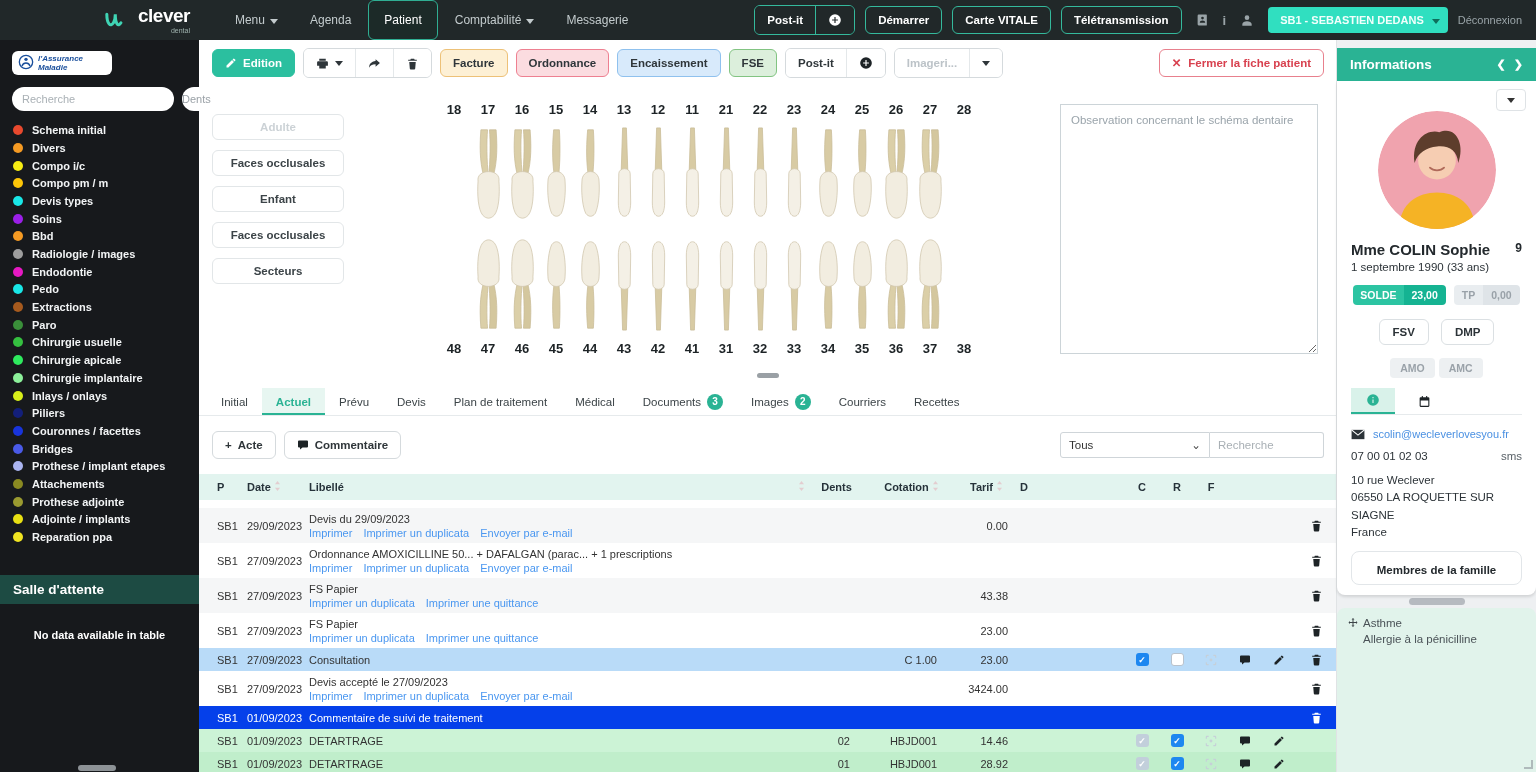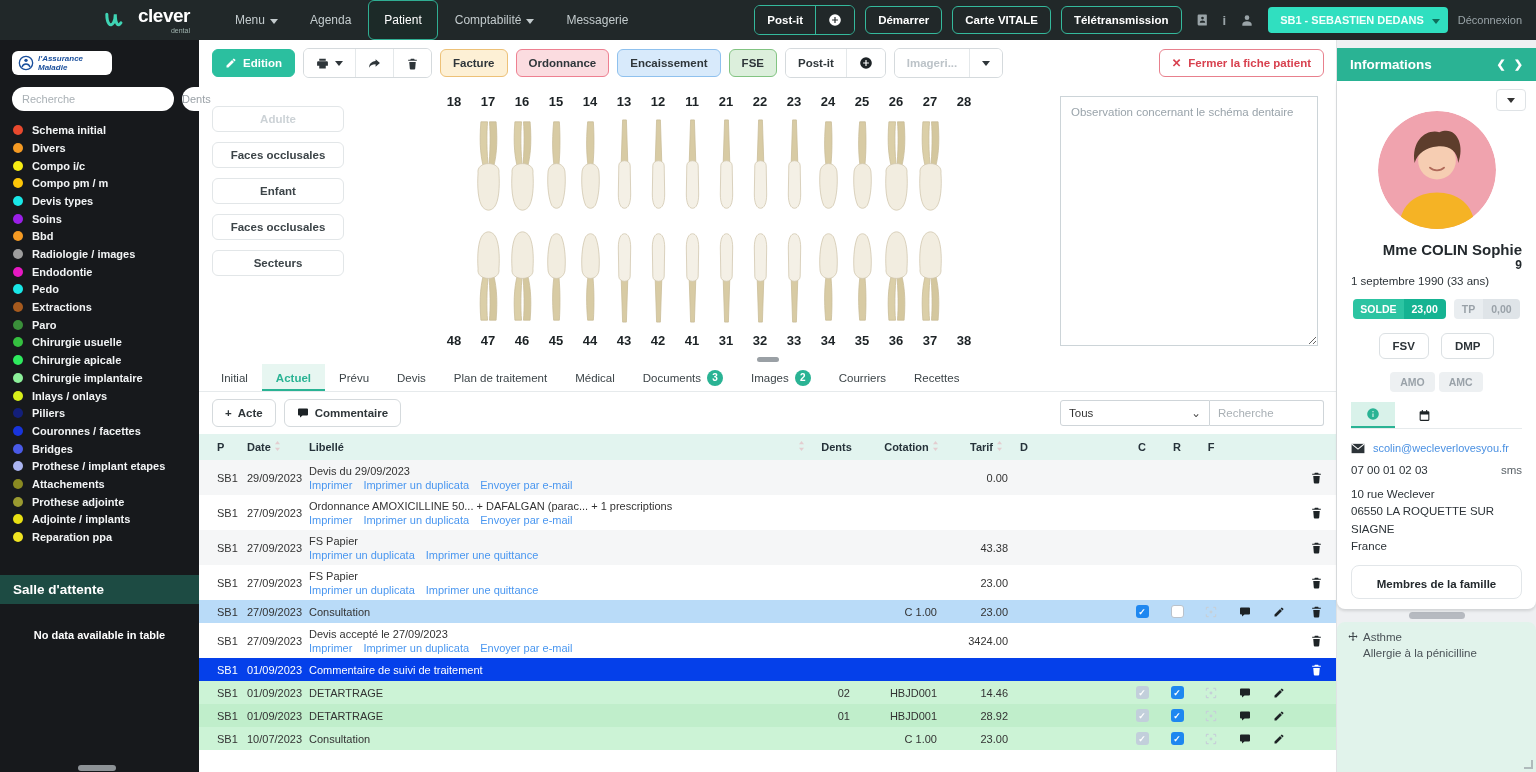--- a/index.html
+++ b/index.html
@@ -26,35 +26,35 @@
   .user-pill { background:#30dfc0; border-radius:4px; height:26px; display:inline-flex; align-items:center; padding:0 8px 0 12px; color:#f2fffc; font-size:11px; font-weight:700; gap:8px; cursor:pointer; }
   .user-pill .caret { color:#0f6e5c; }
   .logout { color:#9aa4a8; font-size:11px; cursor:pointer; }
 
   .body { flex:1; display:flex; min-height:0; }
 
   
   .sidebar { width:199px; flex:none; background:#17191c; display:flex; flex-direction:column; color:#fff; position:relative; }
   .sb-head { background:#1d4b43; height:33px; display:flex; align-items:center; padding:0 13px; font-size:13.5px; font-weight:700; flex:none; }
   .sb-head .gear { margin-left:auto; color:#fff; cursor:pointer; display:flex; }
-  .assurance { margin:11px 12px 2px; background:#fff; border-radius:6px; width:100px; padding:3px 6px; display:flex; align-items:center; gap:4px; cursor:pointer; }
+  .assurance { margin:11px 12px 2px; background:#fff; border-radius:6px; width:100px; padding:3px 6px; display:flex; gap:4px; cursor:pointer; }
   .assurance-txt { color:#1a4f9c; font-size:8px; font-weight:700; font-style:italic; line-height:1.15; }
   .sb-search-row { display:flex; gap:8px; margin:10px 12px 8px; }
   .sb-search { flex:1; height:24px; border:none; border-radius:12px; padding:0 10px; font-size:11px; font-family:inherit; color:#333; background:#fff; outline:none; }
   .sb-search::placeholder { color:#a9b0b5; }
   .sb-dents { width:58px; height:24px; border:none; border-radius:12px; background:#fff; color:#9aa1a7; font-size:11px; cursor:pointer; font-family:inherit; }
   .sb-list { flex:1; overflow:hidden; padding-top:2px; position:relative; }
   .sb-item { display:flex; align-items:center; gap:9px; padding:0 13px; height:17.7px; font-size:11px; font-weight:700; color:#f2f4f5; cursor:pointer; }
   .sb-dot { width:10px; height:10px; border-radius:50%; flex:none; }
   .sb-thumb { position:absolute; bottom:1px; left:78px; width:38px; height:6px; border-radius:3px; background:#8d9296; }
   .waiting-head { background:#1d4b43; height:29px; display:flex; align-items:center; padding:0 13px; font-size:13.5px; font-weight:700; flex:none; }
   .waiting-body { height:168px; flex:none; text-align:center; padding-top:25px; font-size:11px; font-weight:700; color:#fff; }
 
   
-  .main { flex:1; min-width:0; display:flex; flex-direction:column; background:#fff; }
+  .main { flex:1; min-width:0; display:flex; flex-direction:column; background:#fff;gap:8px; }
   .toolbar { display:flex; align-items:center; gap:8px; padding:8px 12px 6px 13px; flex:none; }
   .btn { height:28px; border-radius:6px; border:1px solid #d5dadd; background:#fff; font-size:11.5px; font-weight:600; color:#2f363a; display:inline-flex; align-items:center; padding:0 12px; gap:6px; cursor:pointer; font-family:inherit; }
   .btn-edition { background:#2bbf9f; border-color:#2bbf9f; color:#fff; }
   .btn-group { display:inline-flex; border:1px solid #d5dadd; border-radius:6px; overflow:hidden; background:#fff; }
   .btn-group .btn { border:none; border-radius:0; }
   .btn-group .btn + .btn { border-left:1px solid #e4e8ea; }
   .chip-facture { background:#fdf0d5; border-color:#edc178; }
   .chip-ordonnance { background:#fbdce0; border-color:#ee8091; }
   .chip-encaissement { background:#d8eafb; border-color:#8fc1ee; }
   .chip-fse { background:#dcefdc; border-color:#82c482; }
@@ -131,21 +131,21 @@
   .ic-dark { color:#1d2326; display:flex; cursor:pointer; }
   .trow.royal .ic-dark { color:#fff; }
 
   
   .rpanel { width:200px; flex:none; background:#eef0f2; display:flex; flex-direction:column; border-left:1px solid #e0e3e5; }
   .rp-head { background:#2ab394; color:#fff; height:33px; margin-top:8px; display:flex; align-items:center; padding:0 13px; font-size:13.5px; font-weight:700; flex:none; }
   .rp-chevs { margin-left:auto; display:flex; gap:8px; font-size:11px; cursor:pointer; }
   .rp-card { background:#fff; padding:8px 14px 10px; position:relative; flex:none; border-radius:0 0 8px 8px; box-shadow:0 2px 3px rgba(0,0,0,.12); }
   .rp-caret-btn { position:absolute; top:8px; right:10px; width:30px; height:22px; border:1px solid #dfe3e6; border-radius:4px; background:#fff; display:flex; align-items:center; justify-content:center; color:#333; cursor:pointer; }
   .photo { width:118px; height:118px; border-radius:50%; margin:22px auto 12px; overflow:hidden; flex:none; }
-  .name-row { display:flex; align-items:flex-end;flex-direction:column; }
+  .name-row { display:flex; align-items:flex-start; }
   .p-name { font-size:15px; font-weight:700; color:#23292d; }
   .p-count { margin-left:auto; font-size:12px; font-weight:600; color:#23292d; }
   .p-dob { font-size:11.5px; color:#2c3338; margin:3px 0 12px; }
   .badge-row { display:flex; justify-content:center; gap:8px; margin-bottom:14px; }
   .duo { display:inline-flex; border-radius:4px; overflow:hidden; font-size:10.5px; font-weight:700; }
   .solde-l { background:#2cc4a2; color:#fff; padding:4px 7px; }
   .solde-v { background:#15b392; color:#fff; padding:4px 8px; }
   .tp-l { background:#e9edf0; color:#99a1a8; padding:4px 8px; }
   .tp-v { background:#dfe4e8; color:#99a1a8; padding:4px 8px; }
   .fsv-row { display:flex; justify-content:center; gap:12px; margin-bottom:13px; }

